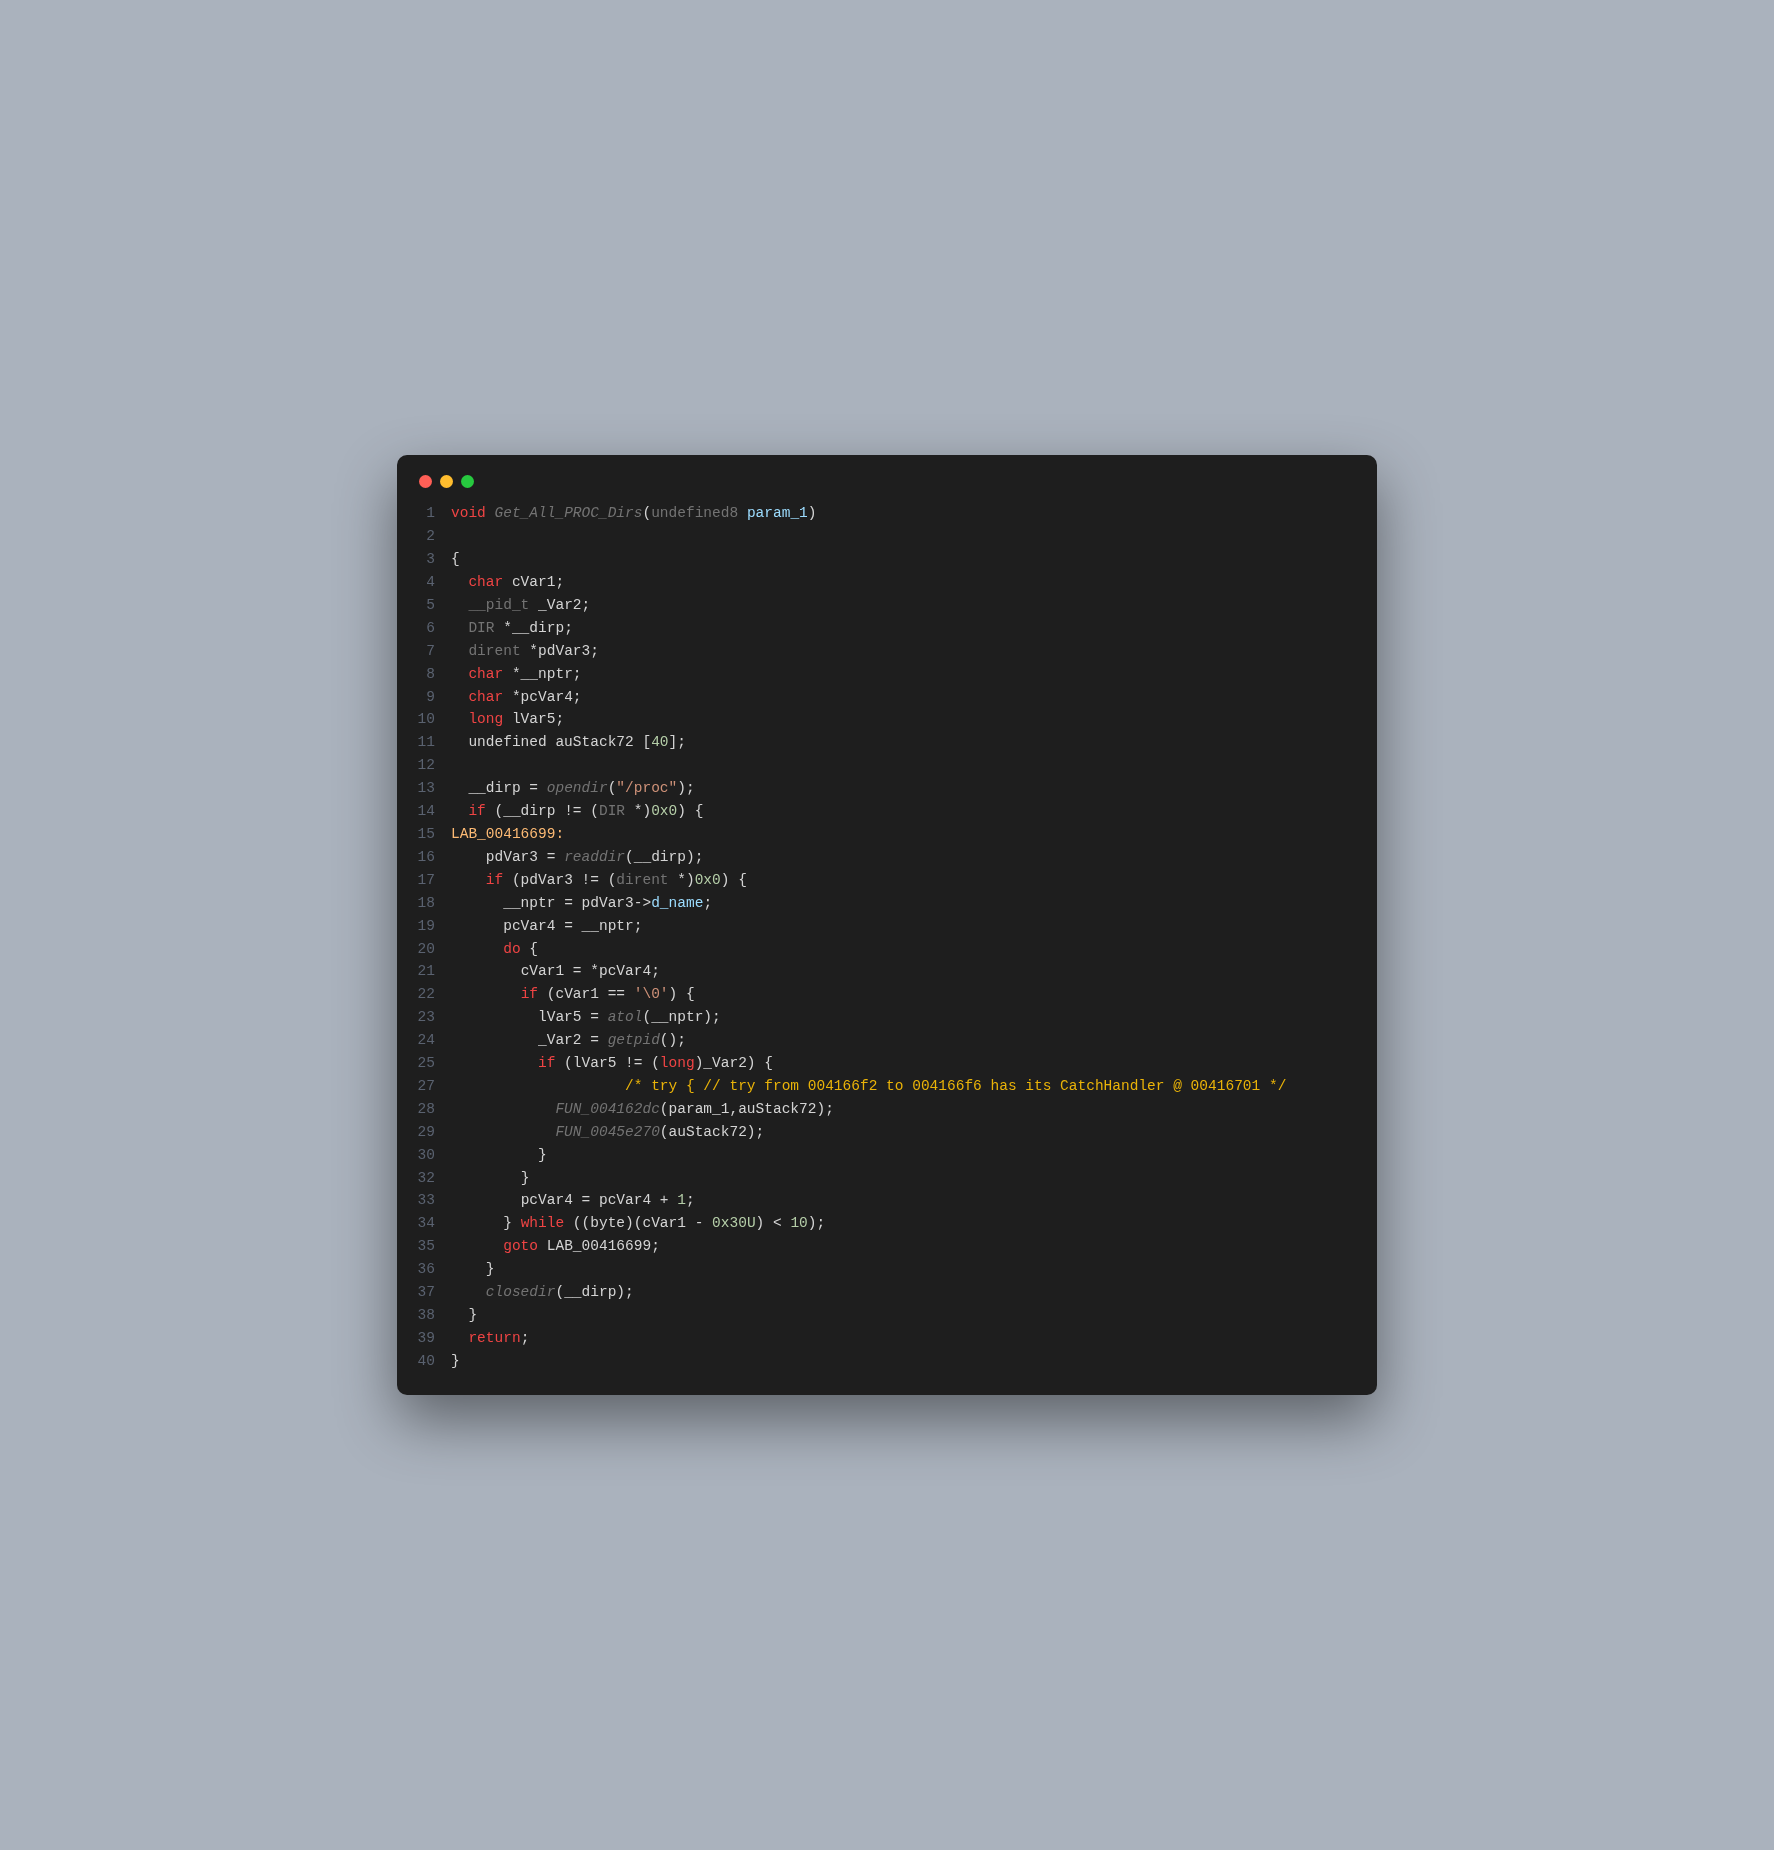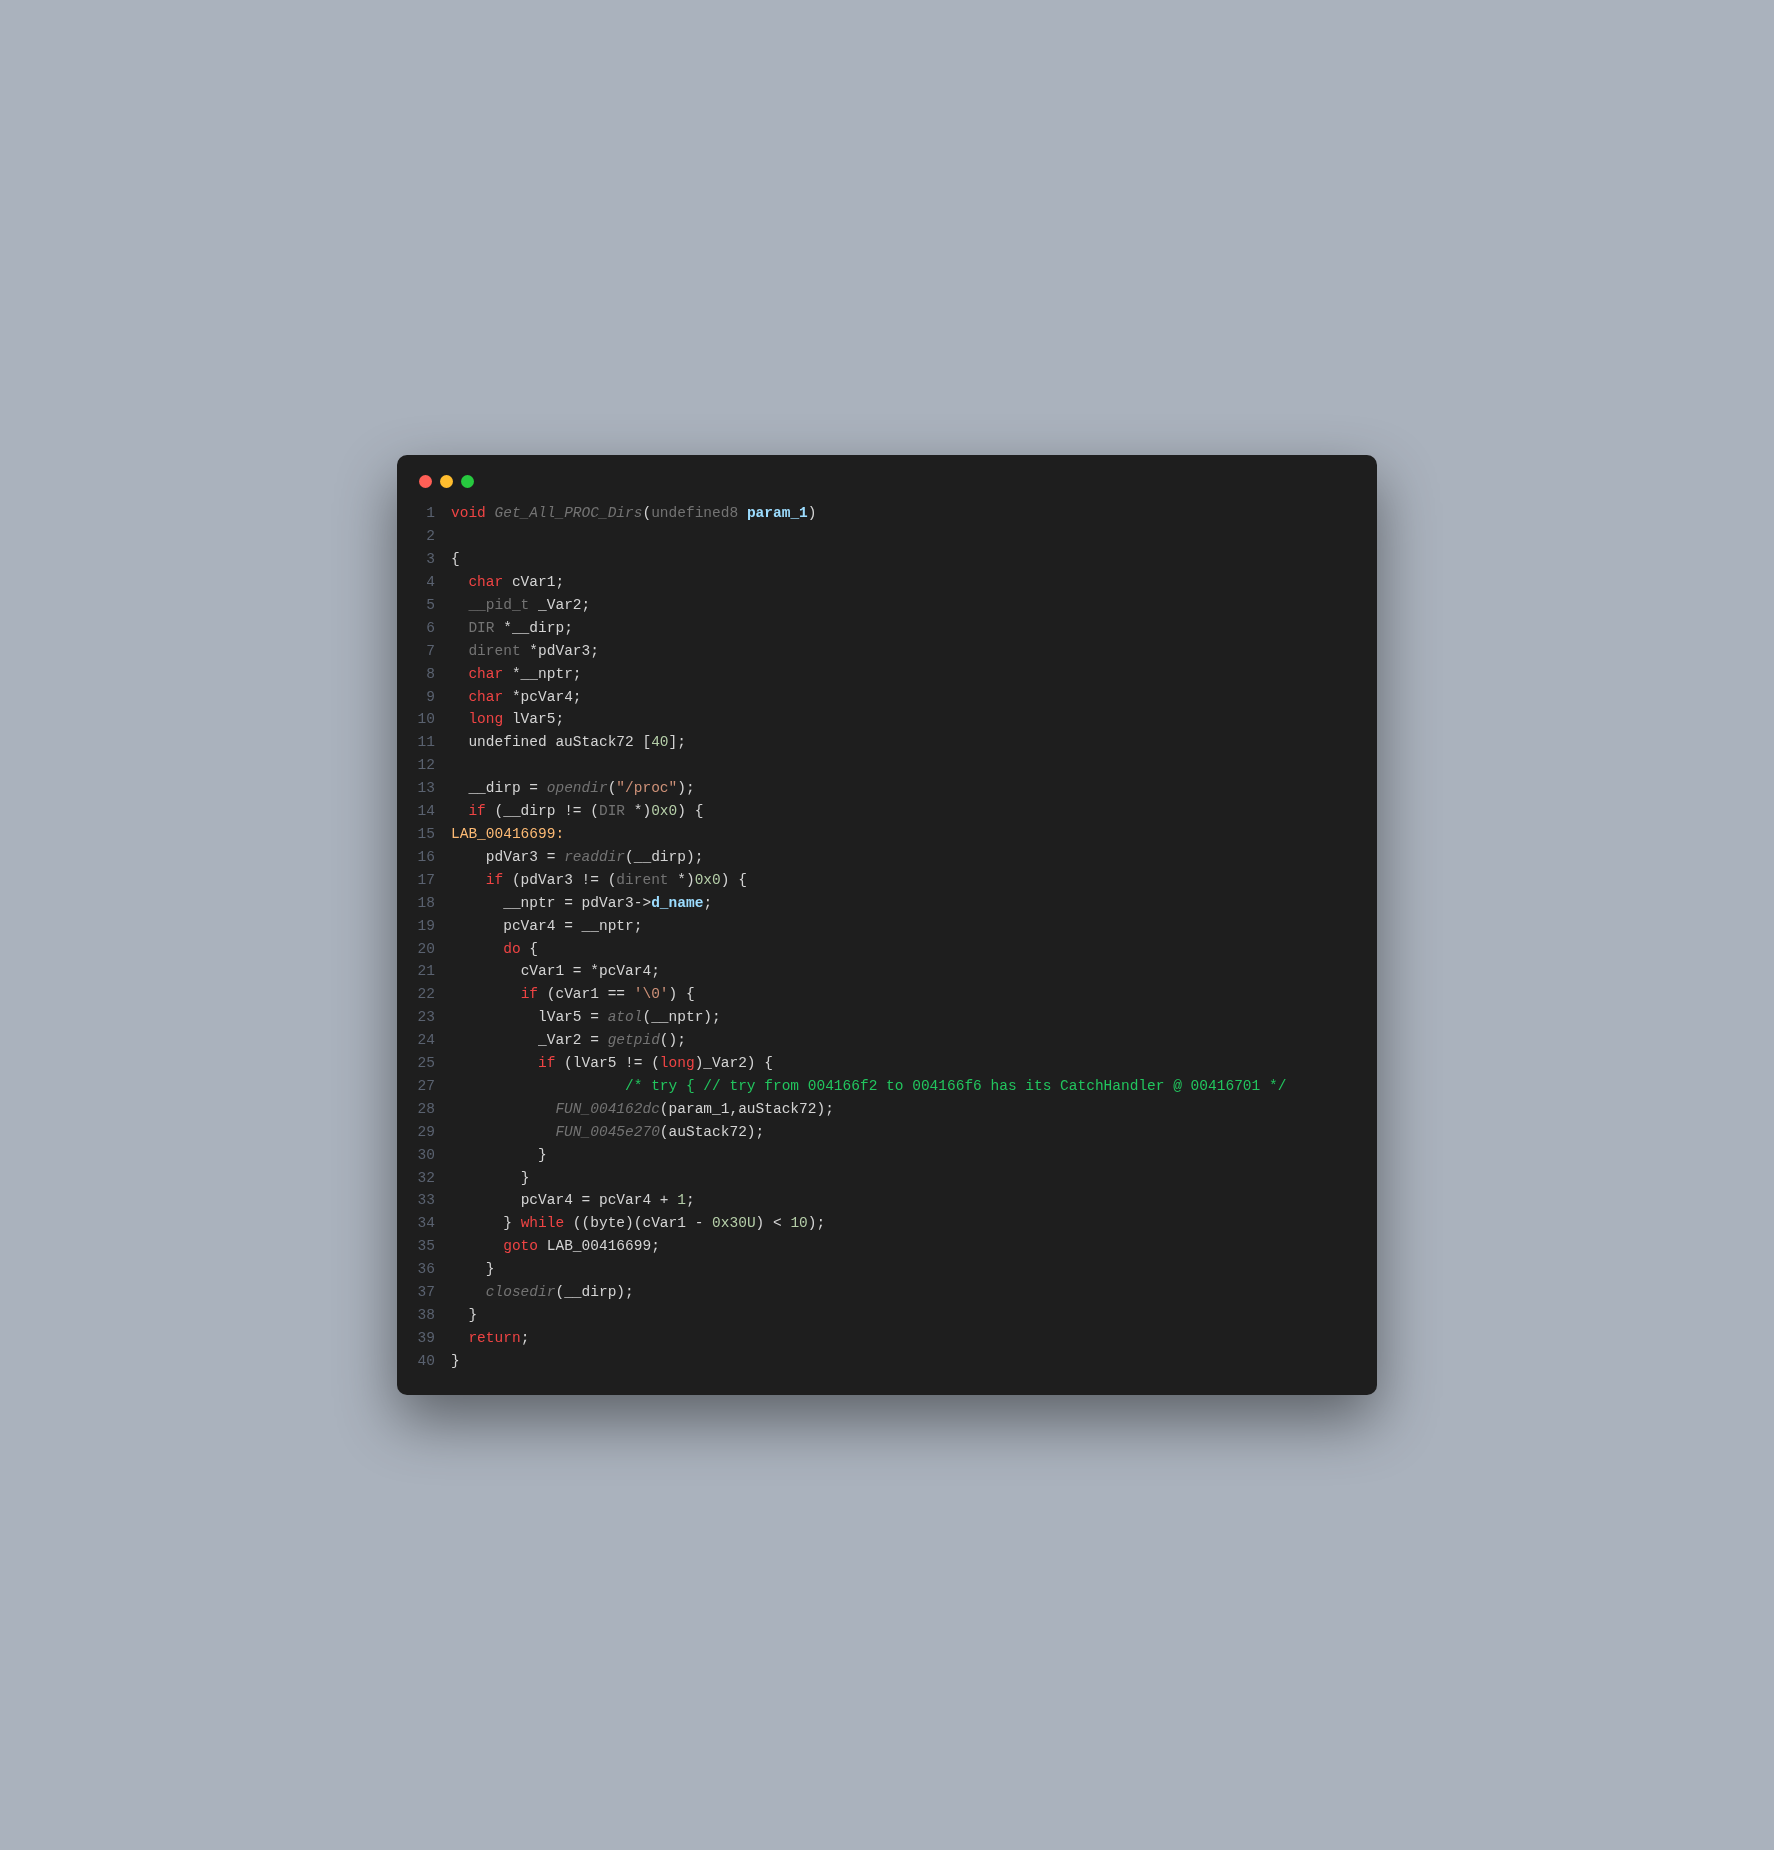--- a/index.html
+++ b/index.html
@@ -53,22 +53,22 @@
     color: #d4d4d4;
     flex: 1;
     word-break: break-word;
   }
   
   .tk-kw   { color: #ef4444; }   
   .tk-type { color: #737373; }   
   .tk-fn   { color: #737373; font-style: italic; }   
   .tk-str  { color: #ce9178; }   
   .tk-num  { color: #b5cea8; }   
-  .tk-cmt  { color: #22c55e; }   
-  .tk-var  { color: #9cdcfe; font-weight: bold; }   
+  .tk-cmt  { color: #eab308; }   
+  .tk-var  { color: #9cdcfe; }   
   .tk-lbl  { color: #fdba74; }
   .tk-op   { color: #d4d4d4; }
 </style>
 </head>
 <body>
 
 <div class="window">
   <div class="titlebar">
     <div class="dot red"></div>
     <div class="dot yellow"></div>

